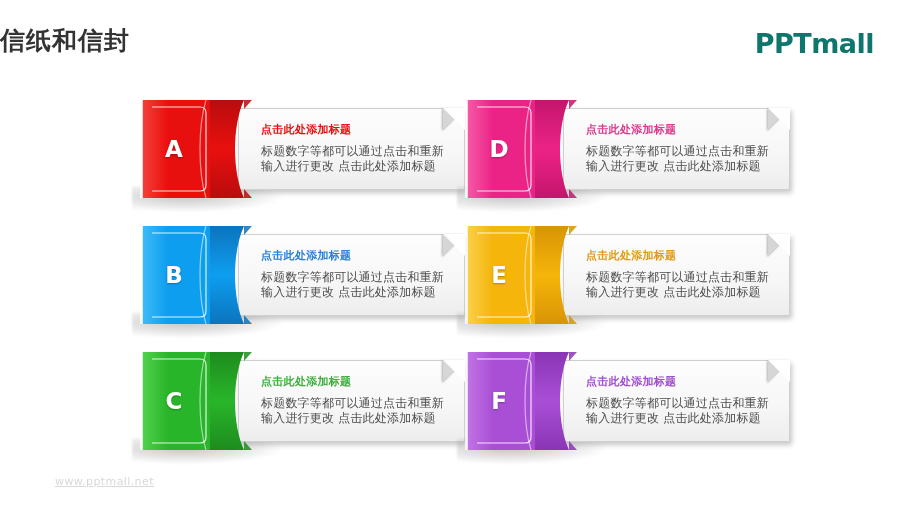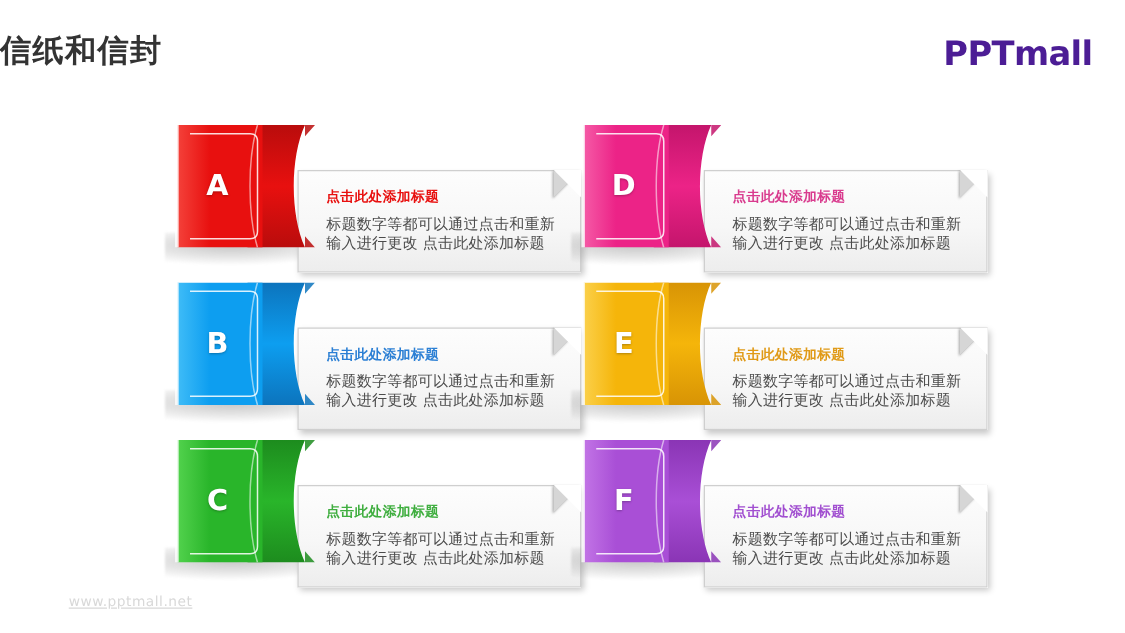--- a/index.html
+++ b/index.html
@@ -16,21 +16,21 @@
   .page-title{
     position:absolute;left:0;right:0;top:24px;
     text-align:left;
     font-size:25px;font-weight:bold;color:#333333;
     letter-spacing:1px;
     font-family:"DejaVu Sans","Liberation Sans",sans-serif;
   }
   .brand-logo{
     position:absolute;right:26px;top:28px;
     font-size:27px;font-weight:bold;
-    color:#4c1d95;
+    color:#0f766e;
     letter-spacing:-0.5px;
     font-family:"DejaVu Sans","Liberation Sans",sans-serif;
     user-select:none;
   }
 
   
   .footer-url{
     position:absolute;left:55px;bottom:18px;
     font-size:11px;color:#d8d8d8;
     letter-spacing:.4px;
@@ -63,21 +63,20 @@
 
   
   .sheet{
     position:absolute;
     left:98px;top:8px;
     width:227px;height:82px;
     background:linear-gradient(180deg,#fdfdfd 0%,#f7f7f7 55%,#ededed 100%);
     border:1px solid #cfcfcf;
     box-shadow:2px 3px 5px rgba(0,0,0,.22);
     box-sizing:border-box;
-    margin-top:28px;
   }
   
   .sheet .fold-cut{
     position:absolute;right:-1px;top:-1px;
     width:0;height:0;
     border-left:22px solid transparent;
     border-top:22px solid #ffffff;
   }
   .sheet .fold-flap{
     position:absolute;right:-1px;top:-1px;

